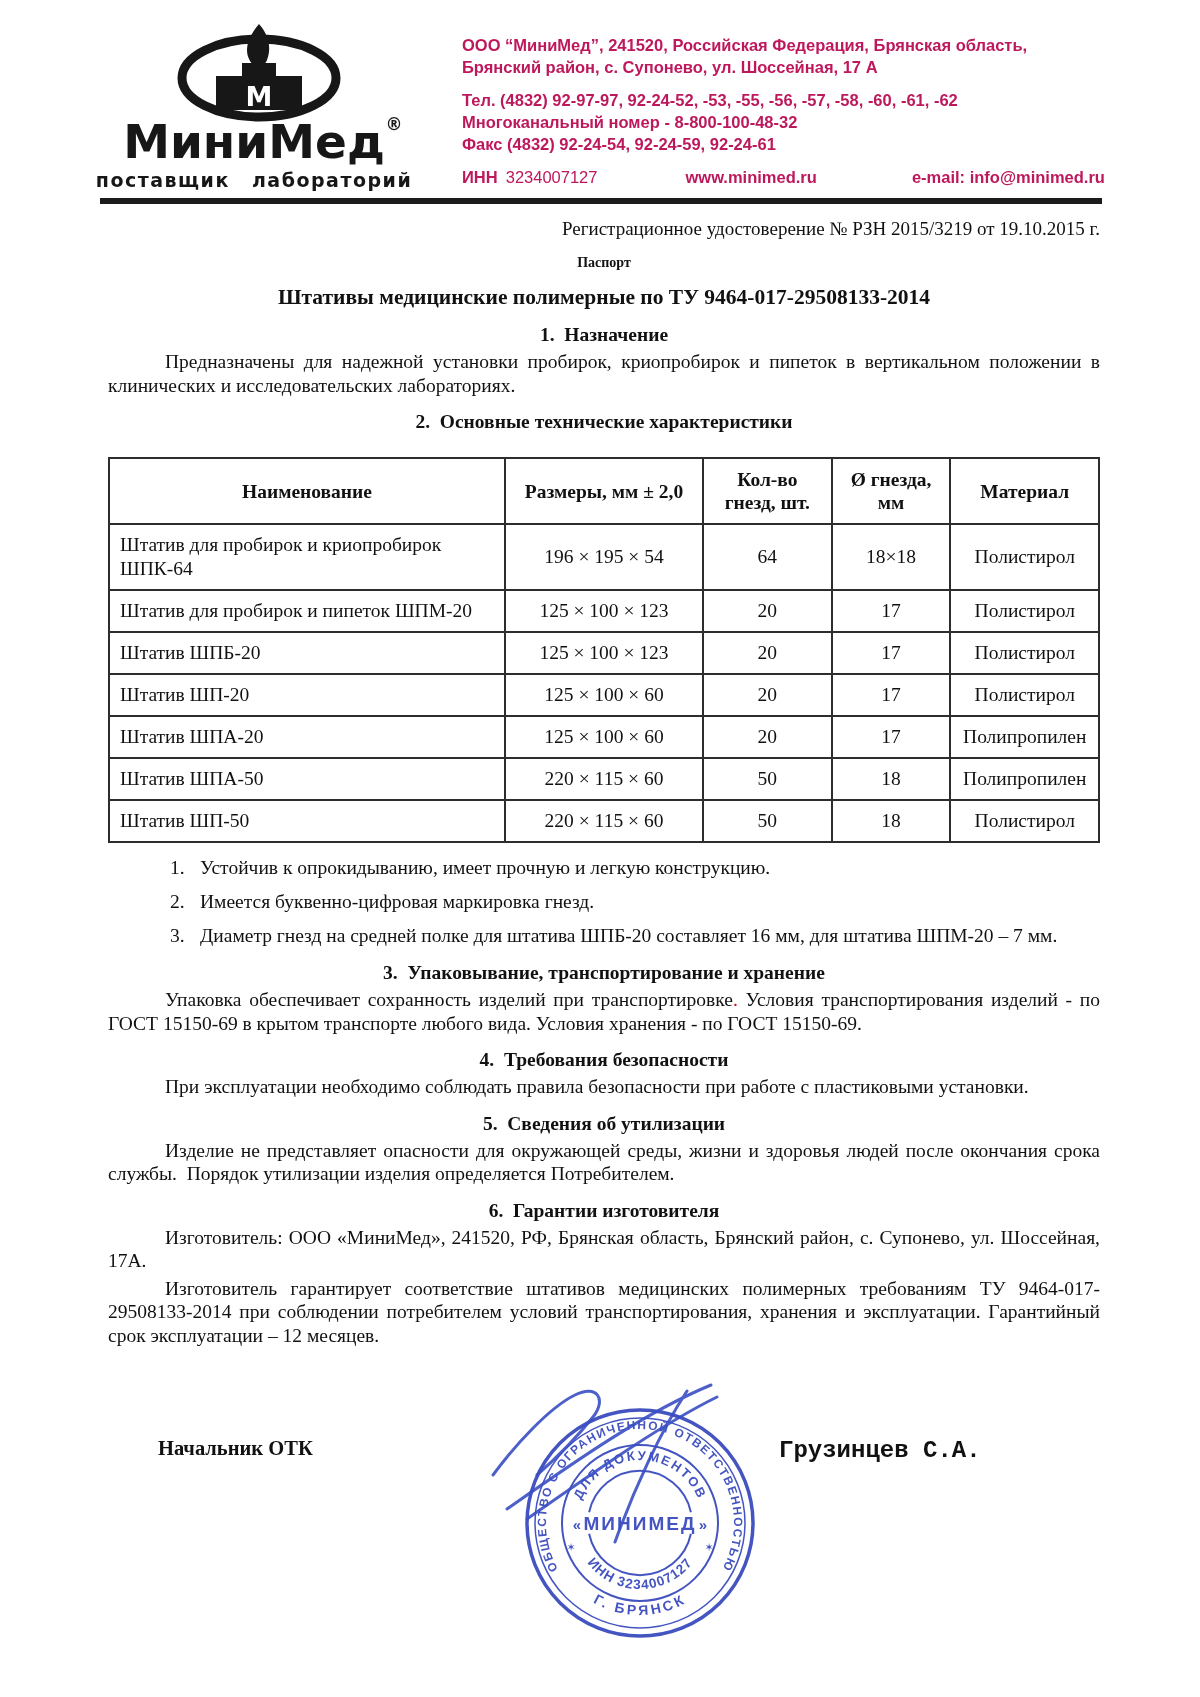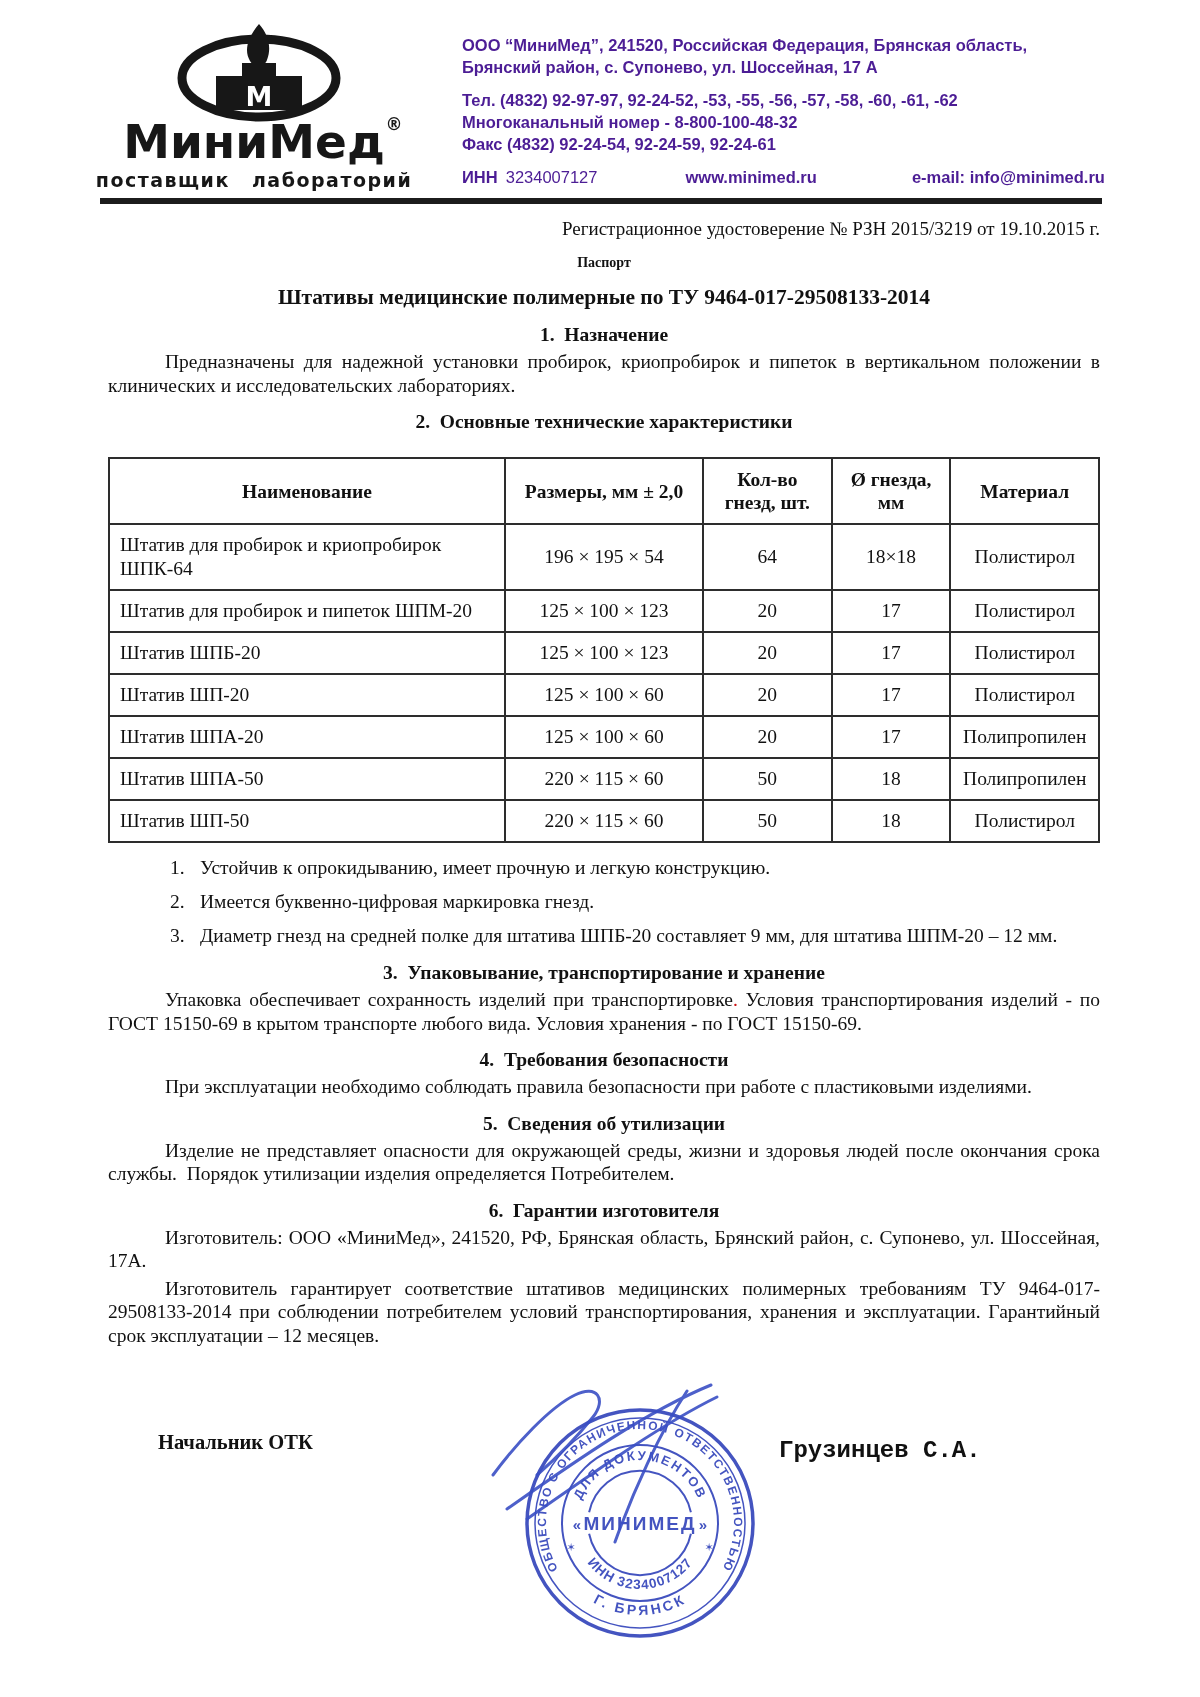--- a/index.html
+++ b/index.html
@@ -8,21 +8,21 @@
     position:relative; width:1200px; height:1697px; margin:0 auto;
     background:#ffffff; overflow:hidden;
     font-family:"Liberation Serif","DejaVu Serif",serif; color:#111;
   }
   
   .header { position:relative; height:206px; }
   .logo { position:absolute; left:94px; top:18px; width:330px; height:180px; }
   .contact {
     position:absolute; left:462px; top:34px; width:650px;
     font-family:"Liberation Sans","DejaVu Sans",sans-serif;
-    font-weight:bold; font-size:16.5px; line-height:22px; color:#4c1d95;
+    font-weight:bold; font-size:16.5px; line-height:22px; color:#be185d;
   }
   .contact .grp { margin-bottom:11px; }
   .inn-row { display:flex; }
   .inn-row .inn-l { font-weight:bold; }
   .inn-row .inn-v { font-weight:normal; margin-left:8px; }
   .inn-row .site { margin-left:88px; }
   .inn-row .mail { margin-left:95px; }
   .rule { position:absolute; left:100px; right:98px; top:198px; height:6px; background:#1c1c1c; }
   
   .content { padding:0 100px 0 108px; }
@@ -44,21 +44,21 @@
   table.spec th { font-weight:bold; text-align:center; line-height:23px; padding:9px 6px; }
   table.spec td { text-align:center; font-weight:normal; }
   table.spec td.name { text-align:left; padding-left:10px; padding-right:14px; line-height:24px; }
   .c-name {width:40%;} .c-size {width:20%;} .c-cnt {width:13%;} .c-dia {width:12%;} .c-mat {width:15%;}
   
   .notes { margin-top:13px; }
   .note { display:flex; margin:0 0 10px 62px; font-size:19.5px; line-height:24px; }
   .note .n { width:30px; flex:0 0 30px; }
   
   .sig-block { position:relative; height:500px; }
-  .sig-title { position:absolute; left:50px; top:84px; font-weight:bold; font-size:20.5px; }
+  .sig-title { position:absolute; left:50px; top:90px; font-weight:bold; font-size:20.5px; }
   .sig-name  { position:absolute; left:671px; top:90px; font-weight:bold; font-size:24px;font-family:Liberation Mono, monospace; }
   .stamp-svg { position:absolute; left:347px; top:8px; }
   .stamp-text { font-family:"Liberation Sans","DejaVu Sans",sans-serif; font-weight:bold; }
   .logo-text { font-family:"DejaVu Sans","Liberation Sans",sans-serif; font-weight:bold; }
 </style>
 </head>
 <body>
 
 <div class="page">
 
@@ -183,29 +183,29 @@
       <div class="note">
         <span class="n">1.</span>
         <span>Устойчив к опрокидыванию, имеет прочную и легкую конструкцию.</span>
       </div>
       <div class="note">
         <span class="n">2.</span>
         <span>Имеется буквенно-цифровая маркировка гнезд.</span>
       </div>
       <div class="note">
         <span class="n">3.</span>
-        <span>Диаметр гнезд на средней полке для штатива ШПБ-20 составляет 9 мм, для штатива ШПМ-20 – 12 мм.</span>
+        <span>Диаметр гнезд на средней полке для штатива ШПБ-20 составляет 16 мм, для штатива ШПМ-20 – 7 мм.</span>
       </div>
     </div>
 
     <div class="sec-h">3.&nbsp;&nbsp;Упаковывание, транспортирование и хранение</div>
     <p class="body-p"><span>Упаковка обеспечивает сохранность изделий при транспортировке</span><span class="red-dot">.</span><span> Условия транспортирования изделий - по ГОСТ 15150-69 в крытом транспорте любого вида. Условия хранения - по ГОСТ 15150-69.</span></p>
 
     <div class="sec-h">4.&nbsp;&nbsp;Требования безопасности</div>
-    <p class="body-p">При эксплуатации необходимо соблюдать правила безопасности при работе с пластиковыми изделиями.</p>
+    <p class="body-p">При эксплуатации необходимо соблюдать правила безопасности при работе с пластиковыми установки.</p>
 
     <div class="sec-h">5.&nbsp;&nbsp;Сведения об утилизации</div>
     <p class="body-p">Изделие не представляет опасности для окружающей среды, жизни и здоровья людей после окончания срока службы.&nbsp; Порядок утилизации изделия определяется Потребителем.</p>
 
     <div class="sec-h">6.&nbsp;&nbsp;Гарантии изготовителя</div>
     <p class="body-p">Изготовитель: ООО «МиниМед», 241520, РФ, Брянская область, Брянский район, с. Супонево, ул. Шоссейная, 17А.</p>
     <p class="body-p">Изготовитель гарантирует соответствие штативов медицинских полимерных требованиям ТУ 9464-017-29508133-2014 при соблюдении потребителем условий транспортирования, хранения и эксплуатации. Гарантийный срок эксплуатации – 12 месяцев.</p>
 
     <div class="sig-block">
       <div class="sig-title">Начальник ОТК</div>

